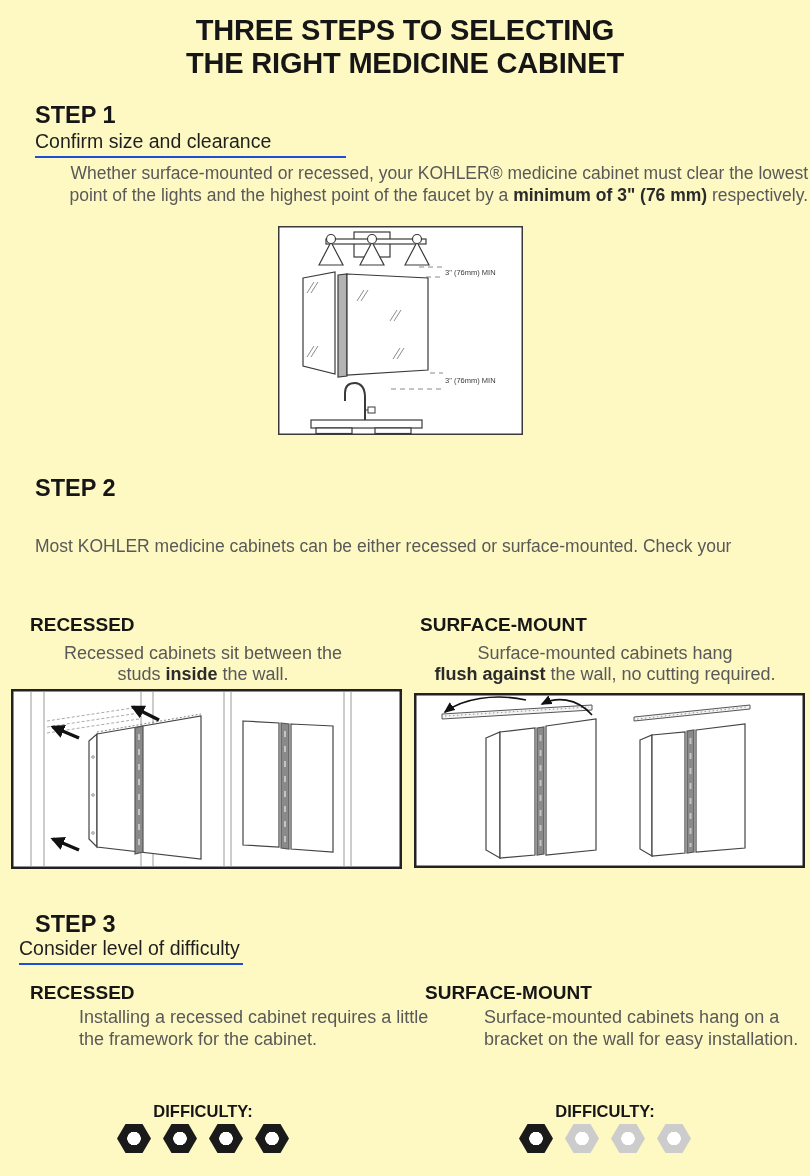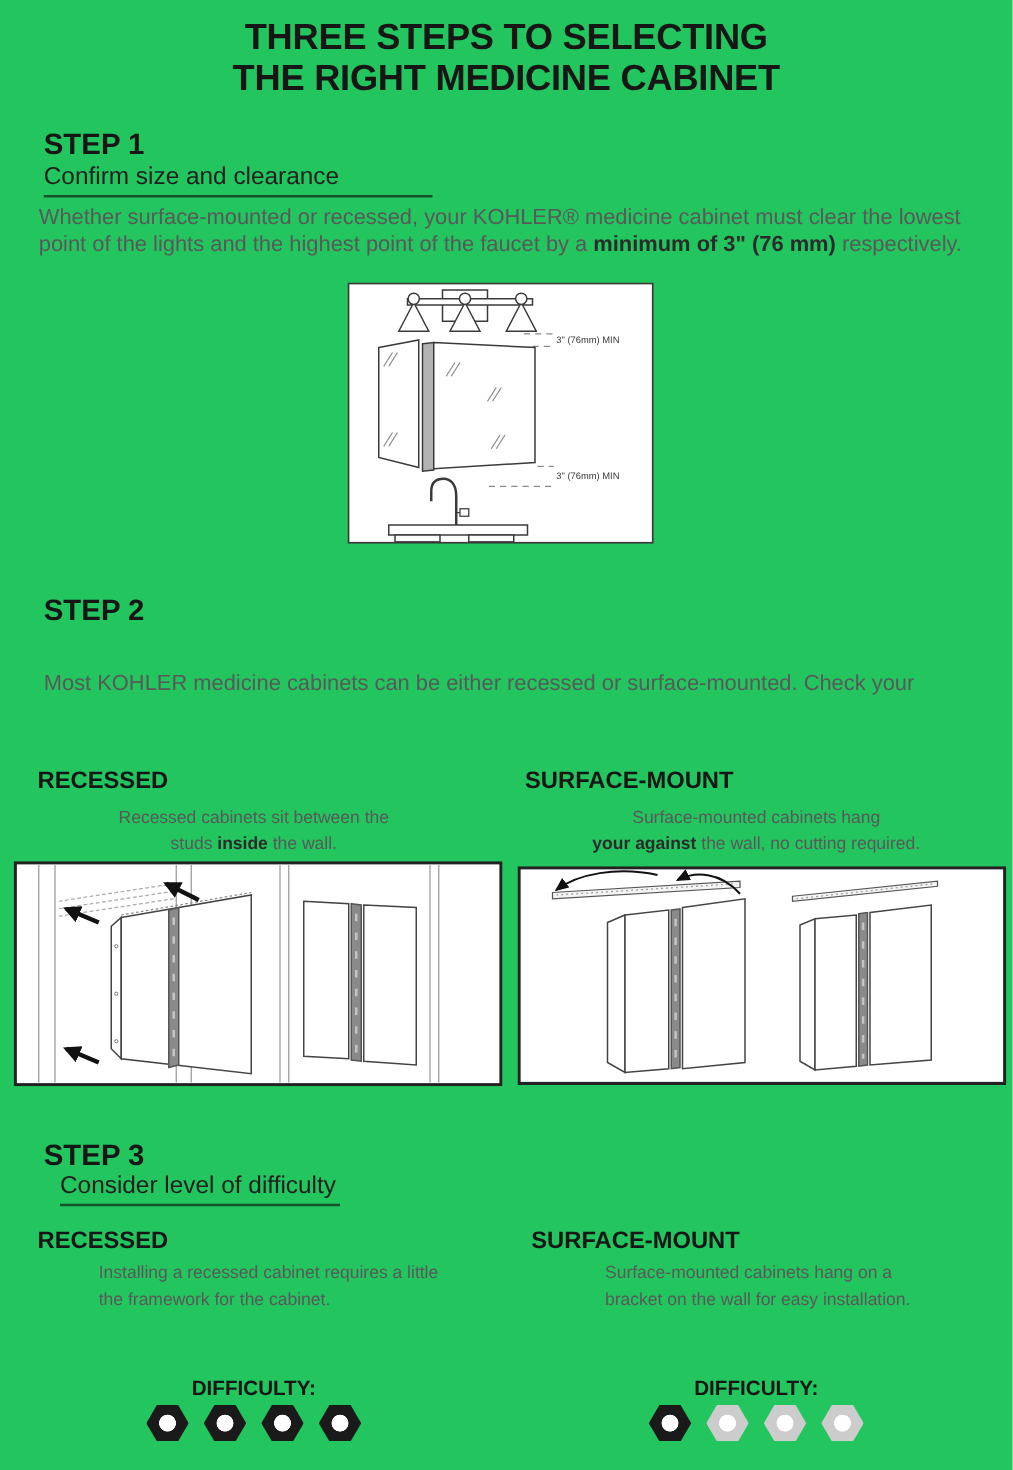--- a/index.html
+++ b/index.html
@@ -1,35 +1,35 @@
 <!DOCTYPE html>
 <html><head>
 <meta charset="utf-8">
 <style>
   html,body{margin:0;padding:0;background:#e9e9e9;}
   .page{
     position:relative;width:810px;height:1176px;margin:0 auto;
-    background:#22c55e;overflow:hidden;
+    background:#fef9c3;overflow:hidden;
     font-family:"Liberation Sans", sans-serif;color:#1a1a1a;
   }
   .abs{position:absolute;}
   .doc-title{
     top:14px;left:0;width:810px;text-align:center;
     font-size:29px;font-weight:bold;line-height:33px;color:#161616;letter-spacing:-0.2px;
   }
   .step-label{font-size:23.5px;font-weight:bold;color:#161616;}
   .step-sub{
     display:inline-block;font-size:19.5px;color:#1f1f1f;
-    border-bottom:2px solid #14532d;padding-bottom:3px;white-space:nowrap;
+    border-bottom:2px solid #1d4ed8;padding-bottom:3px;white-space:nowrap;
   }
   .body-text{font-size:17.5px;color:#595959;line-height:22px;}
   .body-text .ln{display:block;}
   .body-text b{color:#2b2b2b;font-weight:bold;}
   .col-heading{font-size:19px;font-weight:bold;color:#161616;text-align:left;}
-  .col-desc{font-size:14px;color:#595959;line-height:21px;text-align:center;}
+  .col-desc{font-size:18px;color:#595959;line-height:21px;text-align:center;}
   .col-desc .ln{display:block;}
   .col-desc b{color:#2b2b2b;}
   .col-desc-left{text-align:left;line-height:22px;margin-left:44px;}
   .difficulty-label{font-size:16.5px;font-weight:bold;color:#161616;text-align:center;}
   .nut-row{display:flex;justify-content:center;gap:12px;}
   .nut{
     width:34px;height:29px;flex:0 0 auto;
     clip-path:polygon(25% 0%,75% 0%,100% 50%,75% 100%,25% 100%,0% 50%);
   }
   .nut-filled{background:radial-gradient(circle at 50% 50%, #ffffff 0 6.5px, #1a1a1a 7px);}
@@ -44,21 +44,21 @@
 
   <div class="abs doc-title">
     <span class="ln" style="display:block">THREE STEPS TO SELECTING</span>
     <span class="ln" style="display:block">THE RIGHT MEDICINE CABINET</span>
   </div>
 
   <div class="abs step-label" style="left:35px;top:102px;">STEP 1</div>
   <div class="abs" style="left:35px;top:130px;">
     <span class="step-sub" style="padding-right:75px;">Confirm size and clearance</span>
   </div>
-  <div class="abs body-text" style="left:31px;top:162px;width:760px;">
+  <div class="abs body-text" style="left:48px;top:162px;width:760px;text-align:right;">
     <span class="ln">Whether surface-mounted or recessed, your KOHLER® medicine cabinet must clear the lowest</span>
     <span class="ln"><span>point of the lights and the highest point of the faucet by a </span><b>minimum of 3" (76 mm)</b><span> respectively.</span></span>
   </div>
 
   <div class="abs" style="left:278px;top:226px;">
     <svg width="245" height="209" viewBox="0 0 245 209">
       <rect x="0.75" y="0.75" width="243.5" height="207.5" fill="#ffffff" stroke="#3a3a3a" stroke-width="1.5"></rect>
 
       <g fill="#ffffff" stroke="#3a3a3a" stroke-width="1.2">
         <rect x="76" y="6" width="36" height="25"></rect>
@@ -117,21 +117,21 @@
 
   <div class="abs col-heading" style="left:30px;top:614px;width:346px;">RECESSED</div>
   <div class="abs col-heading" style="left:420px;top:614px;width:370px;">SURFACE-MOUNT</div>
 
   <div class="abs col-desc" style="left:30px;top:643px;width:346px;">
     <span class="ln">Recessed cabinets sit between the</span>
     <span class="ln"><span>studs </span><b>inside</b><span> the wall.</span></span>
   </div>
   <div class="abs col-desc" style="left:420px;top:643px;width:370px;">
     <span class="ln">Surface-mounted cabinets hang</span>
-    <span class="ln"><b>your against</b><span> the wall, no cutting required.</span></span>
+    <span class="ln"><b>flush against</b><span> the wall, no cutting required.</span></span>
   </div>
 
   <div class="abs" style="left:11px;top:689px;">
     <svg width="391" height="180" viewBox="0 0 391 180">
       <defs>
         <marker id="ah2" markerWidth="4" markerHeight="4" refX="3.2" refY="2" orient="auto">
           <path d="M0,0 L4,2 L0,4 Z" fill="#111111"></path>
         </marker>
       </defs>
       <rect x="1.25" y="1.25" width="388.5" height="177.5" fill="#ffffff" stroke="#222222" stroke-width="2.5"></rect>
@@ -211,21 +211,21 @@
         <polygon points="226,47 238,42 238,163 226,156" fill="#ffffff"></polygon>
         <polygon points="238,42 271,39 271,160 238,163" fill="#ffffff"></polygon>
         <polygon points="273,38 280,37 280,159 273,160" fill="#8a8a8a" stroke="#555555"></polygon>
         <line x1="276.5" y1="45" x2="276.5" y2="154" stroke="#c4c4c4" stroke-width="2" stroke-dasharray="6,9"></line>
         <polygon points="282,37 331,31 331,155 282,159" fill="#ffffff"></polygon>
       </g>
     </svg>
   </div>
 
   <div class="abs step-label" style="left:35px;top:911px;">STEP 3</div>
-  <div class="abs" style="left:48px;top:937px;">
+  <div class="abs" style="left:19px;top:937px;">
     <span class="step-sub" style="padding-right:3px;">Consider level of difficulty</span>
   </div>
 
   <div class="abs col-heading" style="left:30px;top:982px;width:340px;">RECESSED</div>
   <div class="abs col-heading" style="left:425px;top:982px;width:370px;">SURFACE-MOUNT</div>
 
   <div class="abs col-desc col-desc-left" style="left:35px;top:1006px;width:390px;">
     <span class="ln">Installing a recessed cabinet requires a little</span>
     <span class="ln">the framework for the cabinet.</span>
   </div>

